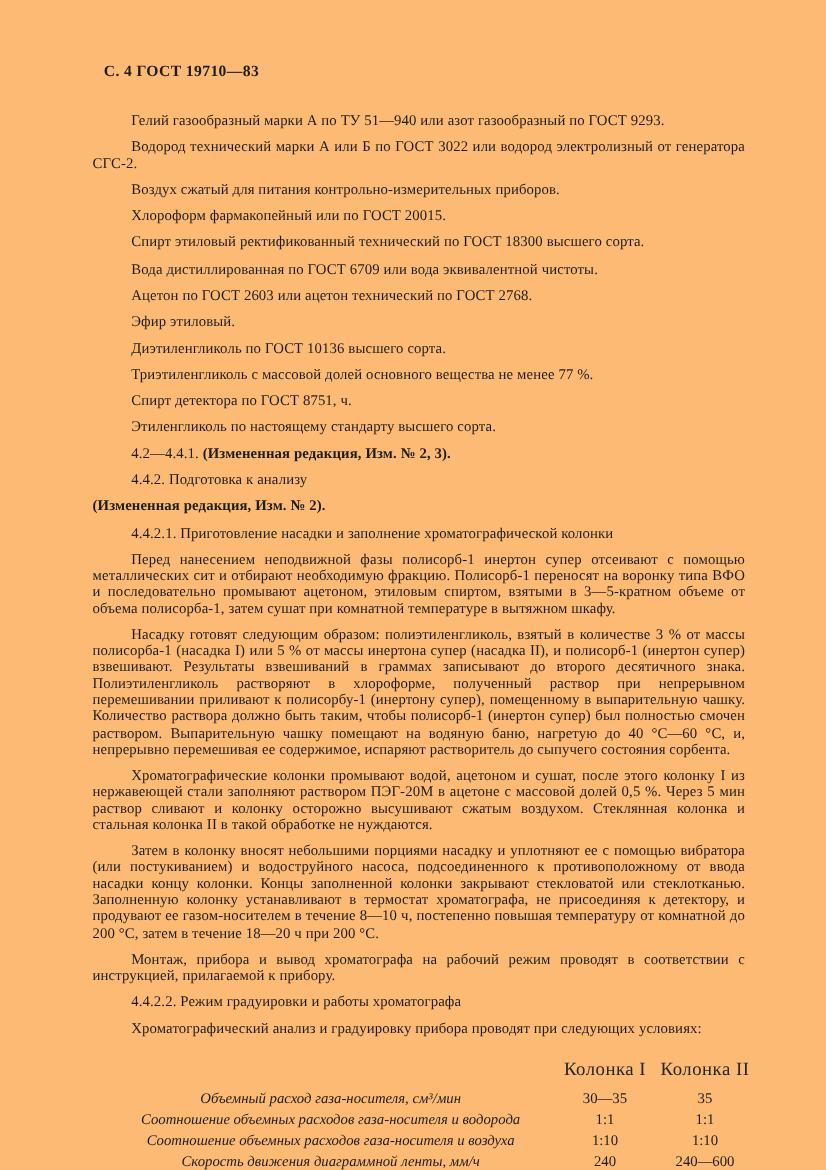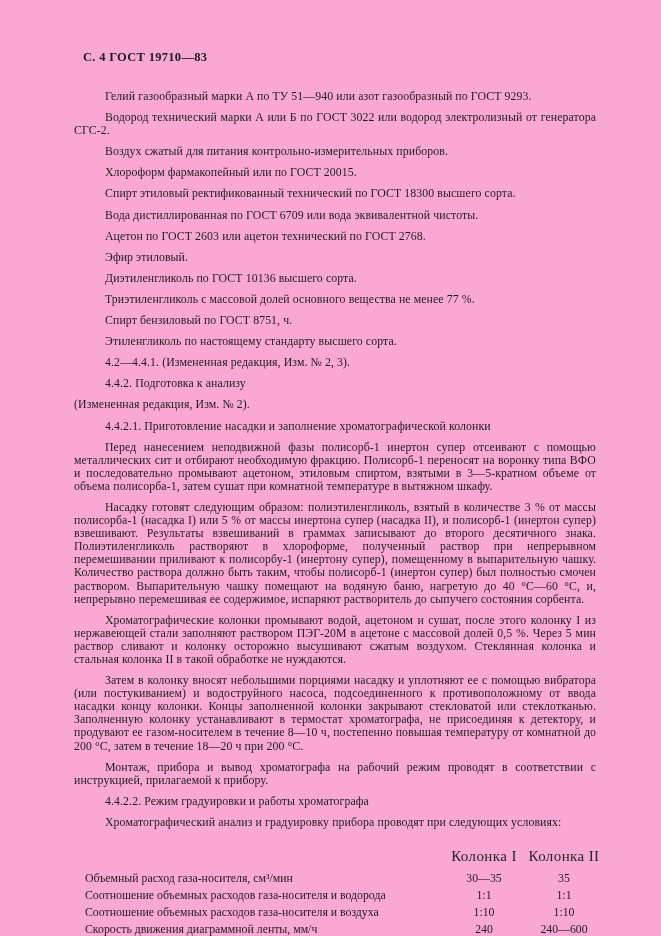--- a/index.html
+++ b/index.html
@@ -1,21 +1,21 @@
 <!DOCTYPE html>
 <html lang="ru"><head>
 <meta charset="utf-8">
 <style>
   html, body { margin: 0; padding: 0; background: #e9e9e7; }
   .page {
     position: relative;
     width: 661px;
     height: 936px;
     margin: 0 auto;
-    background: #f9a8d4;
+    background: #fdba74;
     box-sizing: border-box;
     padding: 50px 57px 0 66px;
     overflow: hidden;
     font-family: "Liberation Serif", "DejaVu Serif", serif;
     color: #1d1d1d;
   }
   .doc-header {
     font-weight: bold;
     font-size: 12.5px;
     letter-spacing: 0.3px;
@@ -25,60 +25,60 @@
   .body-text { }
   .para {
     margin: 8px;
     font-size: 11.8px;
     line-height: 13.1px;
     text-align: justify;
     text-indent: 31px;
     letter-spacing: 0.1px;
   }
   .para.noindent { text-indent: 0; }
-  .bold { font-weight: normal; }
+  .bold { font-weight: bold; }
   .cond-table {
     margin: 21px 0 0 19px;
     font-size: 11.8px;
     line-height: 13px;
   }
   .t-row {
     display: flex;
     align-items: baseline;
     margin-top: 4px;
   }
   .t-row.t-head {
     margin-top: 0;
     margin-bottom: 9px;
     font-size: 15px;
     letter-spacing: 0.4px;
     color: #262626;
   }
-  .t-label { flex: 1 1 auto; text-align: left; }
+  .t-label { flex: 1 1 auto; text-align: center; font-style: italic; }
   .t-col { flex: 0 0 80px; width: 80px; text-align: center; white-space: nowrap; }
 </style>
 </head>
 <body>
 
 <div class="page">
 
   <div class="doc-header">С. 4 ГОСТ 19710—83</div>
 
   <div class="body-text">
     <p class="para">Гелий газообразный марки А по ТУ 51—940 или азот газообразный по ГОСТ 9293.</p>
     <p class="para">Водород технический марки А или Б по ГОСТ 3022 или водород электролизный от генератора СГС-2.</p>
     <p class="para">Воздух сжатый для питания контрольно-измерительных приборов.</p>
     <p class="para">Хлороформ фармакопейный или по ГОСТ 20015.</p>
     <p class="para">Спирт этиловый ректификованный технический по ГОСТ 18300 высшего сорта.</p>
     <p class="para">Вода дистиллированная по ГОСТ 6709 или вода эквивалентной чистоты.</p>
     <p class="para">Ацетон по ГОСТ 2603 или ацетон технический по ГОСТ 2768.</p>
     <p class="para">Эфир этиловый.</p>
     <p class="para">Диэтиленгликоль по ГОСТ 10136 высшего сорта.</p>
     <p class="para">Триэтиленгликоль с массовой долей основного вещества не менее 77 %.</p>
-    <p class="para">Спирт бензиловый по ГОСТ 8751, ч.</p>
+    <p class="para">Спирт детектора по ГОСТ 8751, ч.</p>
     <p class="para">Этиленгликоль по настоящему стандарту высшего сорта.</p>
 
     <p class="para"><span>4.2—4.4.1. </span><span class="bold">(Измененная редакция, Изм. № 2, 3).</span></p>
 
     <p class="para">4.4.2. Подготовка к анализу</p>
     <p class="para noindent bold">(Измененная редакция, Изм. № 2).</p>
     <p class="para">4.4.2.1. Приготовление насадки и заполнение хроматографической колонки</p>
 
     <p class="para">Перед нанесением неподвижной фазы полисорб-1 инертон супер отсеивают с помощью металлических сит и отбирают необходимую фракцию. Полисорб-1 переносят на воронку типа ВФО и последовательно промывают ацетоном, этиловым спиртом, взятыми в 3—5-кратном объеме от объема полисорба-1, затем сушат при комнатной температуре в вытяжном шкафу.</p>
     <p class="para">Насадку готовят следующим образом: полиэтиленгликоль, взятый в количестве 3 % от массы полисорба-1 (насадка I) или 5 % от массы инертона супер (насадка II), и полисорб-1 (инертон супер) взвешивают. Результаты взвешиваний в граммах записывают до второго десятичного знака. Полиэтиленгликоль растворяют в хлороформе, полученный раствор при непрерывном перемешивании приливают к полисорбу-1 (инертону супер), помещенному в выпарительную чашку. Количество раствора должно быть таким, чтобы полисорб-1 (инертон супер) был полностью смочен раствором. Выпарительную чашку помещают на водяную баню, нагретую до 40 °С—60 °С, и, непрерывно перемешивая ее содержимое, испаряют растворитель до сыпучего состояния сорбента.</p>

